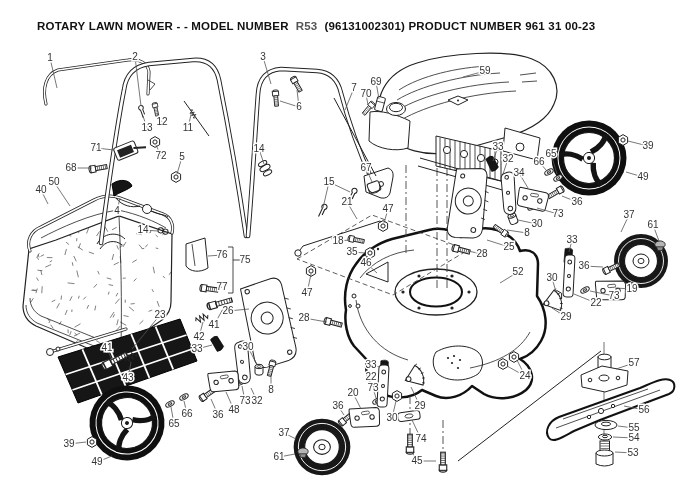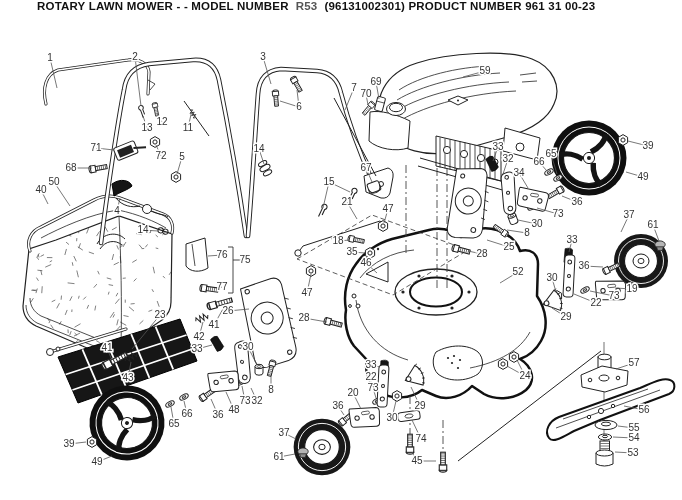--- a/index.html
+++ b/index.html
@@ -1,18 +1,18 @@
 <!DOCTYPE html>
 <html style="--ink: #1a1a1a; --label: #333333; --leader: #555555;"><head>
 <meta charset="utf-8">
 <style>
   html,body{margin:0;padding:0;background:#fff;}
   .page{position:relative;width:682px;height:500px;background:#fff;overflow:hidden;
         font-family:"Liberation Sans",sans-serif;}
-  .titlebar{position:absolute;left:37px;top:0;white-space:nowrap;
+  .titlebar{position:absolute;left:37px;top:20px;white-space:nowrap;
             font:bold 11.5px "Liberation Sans",sans-serif;color:#111;letter-spacing:.2px;}
   .titlebar .model{color:#555;margin:0 7px;}
   svg.diagram{position:absolute;left:0;top:0;}
   .plabel{font:10px "Liberation Sans",sans-serif;fill:var(--label,#333);
           text-anchor:middle;dominant-baseline:middle;
           paint-order:stroke;stroke:#fff;stroke-width:3px;}
   .leader{stroke:var(--leader,#555);stroke-width:.8;}
   .tube-o{fill:none;stroke:#222;stroke-width:4.6;stroke-linecap:round;stroke-linejoin:round;}
   .tube-i{fill:none;stroke:#fff;stroke-width:2.7;stroke-linecap:round;stroke-linejoin:round;}
   .tube-o.thin{stroke-width:3.1;} .tube-i.thin{stroke-width:1.6;}

